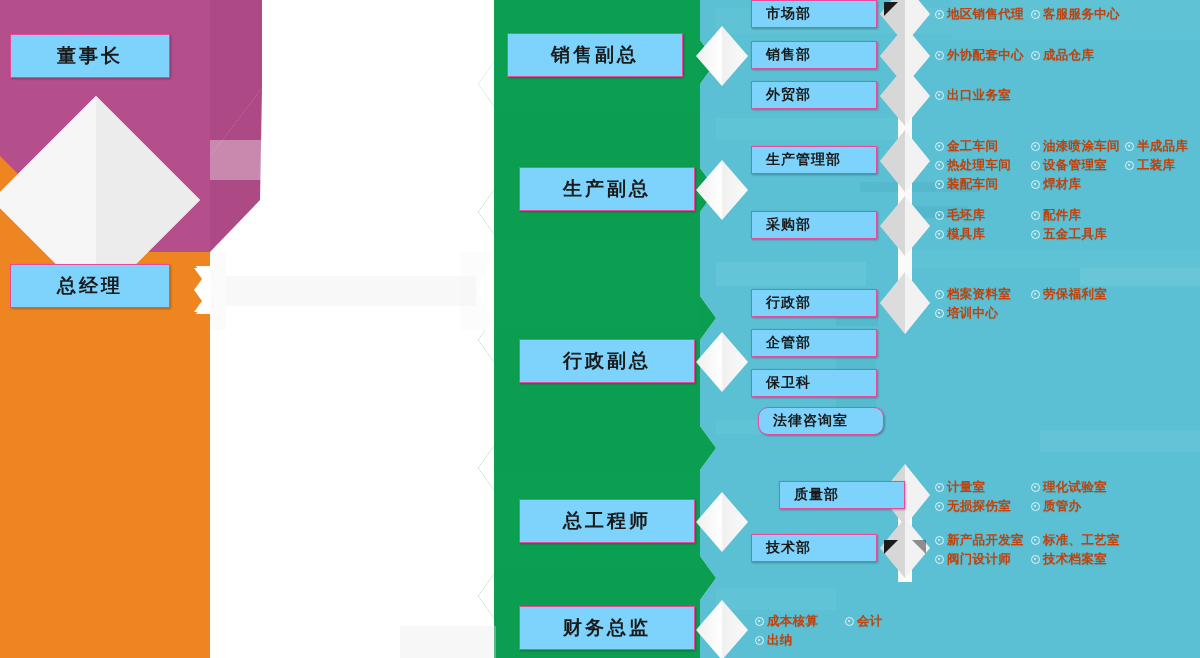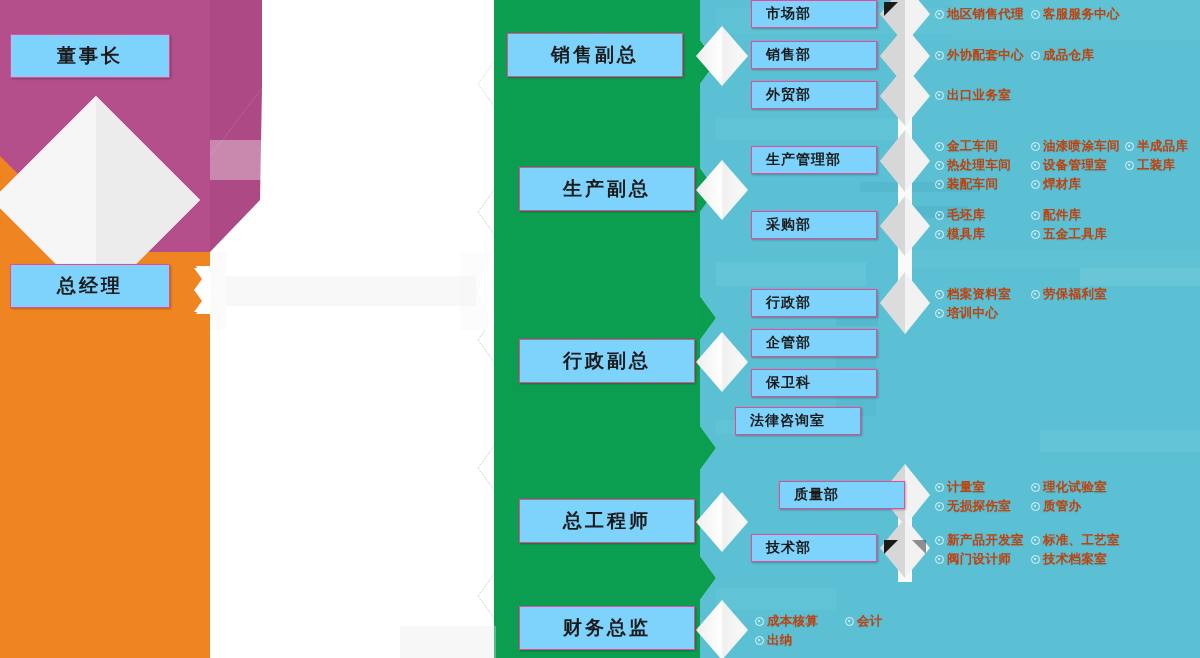--- a/index.html
+++ b/index.html
@@ -264,21 +264,21 @@
   </div>
   <div class="box dept" style="left:751px; top:289px;">
     <span>行政部</span>
   </div>
   <div class="box dept" style="left:751px; top:329px;">
     <span>企管部</span>
   </div>
   <div class="box dept" style="left:751px; top:369px;">
     <span>保卫科</span>
   </div>
-  <div class="box dept" style="left:735px; top:407px;">
+  <div class="box dept" style="left:758px; top:407px;border-radius:10px;">
     <span>法律咨询室</span>
   </div>
   <div class="box dept" style="left:779px; top:481px;text-align:right;">
     <span>质量部</span>
   </div>
   <div class="box dept" style="left:751px; top:534px;align-items:center;">
     <span>技术部</span>
   </div>
 
   <div class="leafgroup" style="left:935px; top:5px;">

